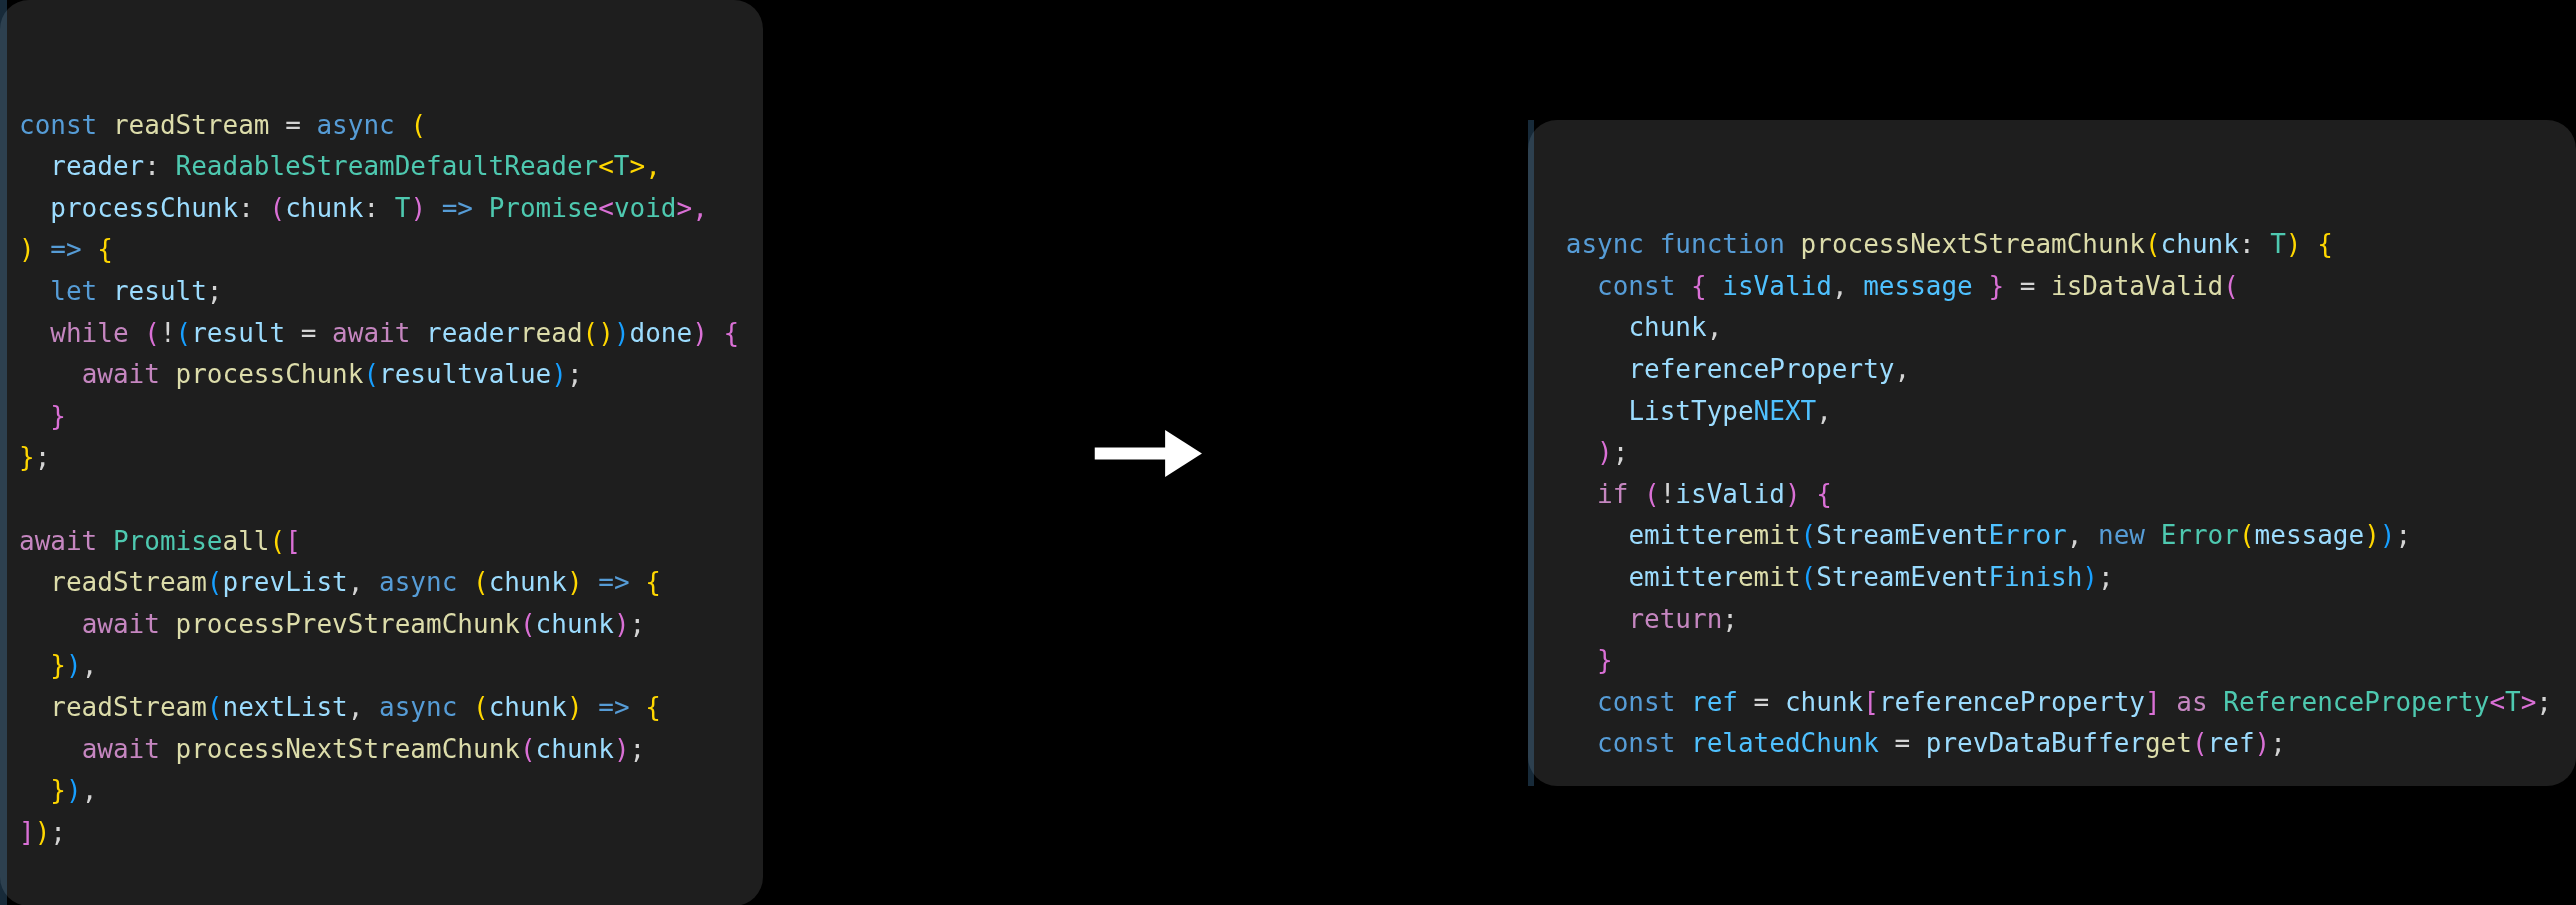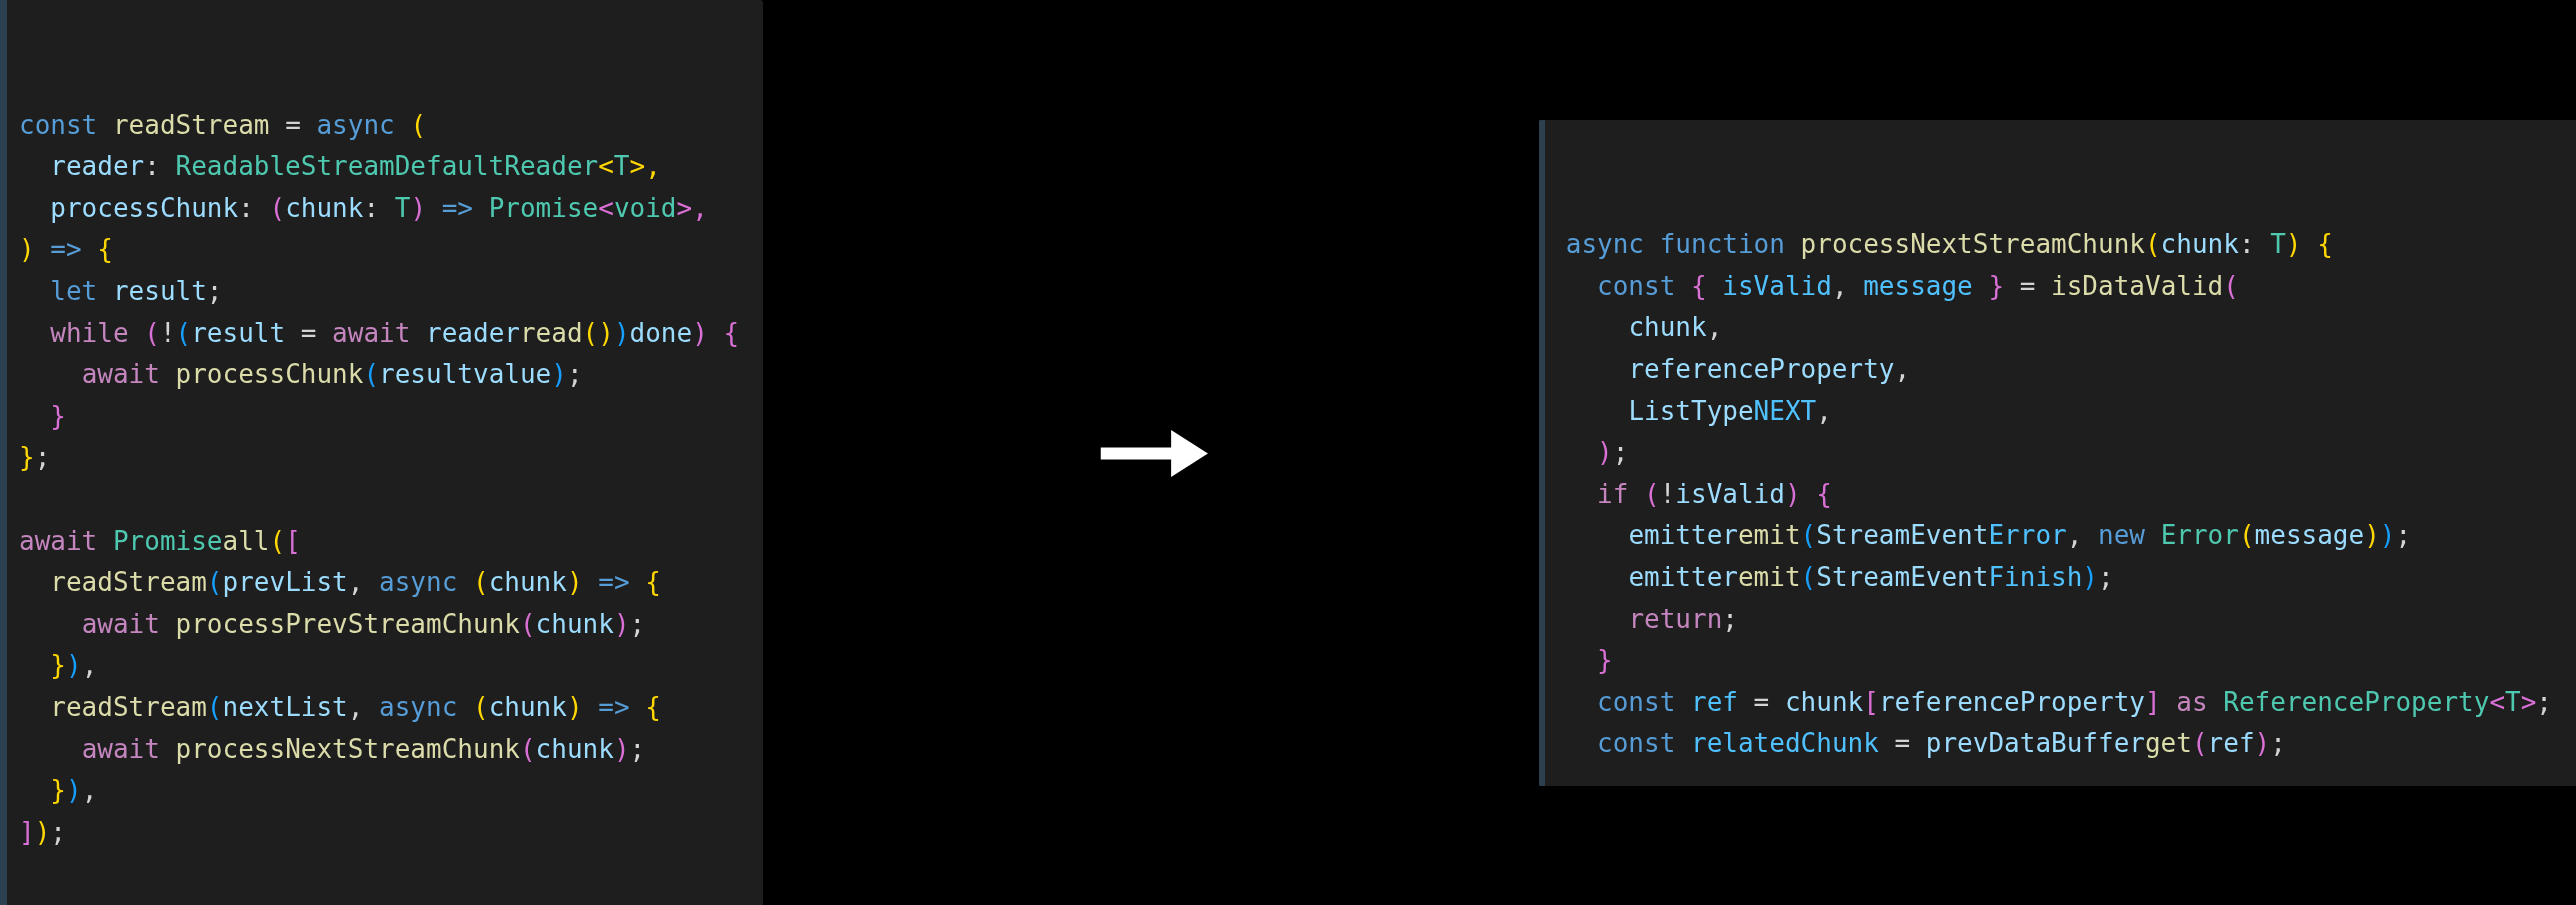--- a/index.html
+++ b/index.html
@@ -28,21 +28,21 @@
     align-self: stretch;
     border-top-left-radius: 0;
     border-bottom-left-radius: 0;
     padding-left: 19px;
   }
   .right-pane {
     margin-right: 0;
     margin-top: 0;
     border-top-right-radius: 0;
     border-bottom-right-radius: 0;
-    padding-left: 27px;
+    padding-left: 38px;
   }
   .arrow {
     flex: 0 0 auto;
     width: 121px;
     height: 67px;
     display: flex;
     align-items: center;
     justify-content: center;
     margin: 0 20px;
   }
@@ -57,21 +57,21 @@
   .const2 { color: #4fc1ff; }
   .paren { color: #ffd700; }  
   .paren2 { color: #da70d6; } 
   .paren3 { color: #179fff; }      
   .gutter {
     position: absolute;
     left: 0; top: 0; bottom: 0;
     width: 6.7px;
     background: #569cd644;
   }
-  .code-pane { position: relative; }
+  .code-pane { position: relative; border-radius: 29px; }
 </style>
 </head>
 <body>
 
 <div class="code-pane left-pane">
 <div class="gutter"></div>
 <span><span class="kw">const</span> <span class="fn">readStream</span><span> = </span><span class="kw">async</span><span class="paren"> (</span></span>
 <span>  <span class="var">reader</span><span>: </span><span class="type">ReadableStreamDefaultReader</span><span class="paren">&lt;</span><span class="type">T</span><span class="paren">&gt;,</span></span>
 <span>  <span class="var">processChunk</span><span>: </span><span class="paren2">(</span><span class="var">chunk</span><span>: </span><span class="type">T</span><span class="paren2">)</span><span class="kw"> =&gt; </span><span class="type">Promise</span><span class="paren2">&lt;</span><span class="type">void</span><span class="paren2">&gt;,</span></span>
 <span><span class="paren">)</span><span class="kw"> =&gt; </span><span class="paren">{</span></span>

